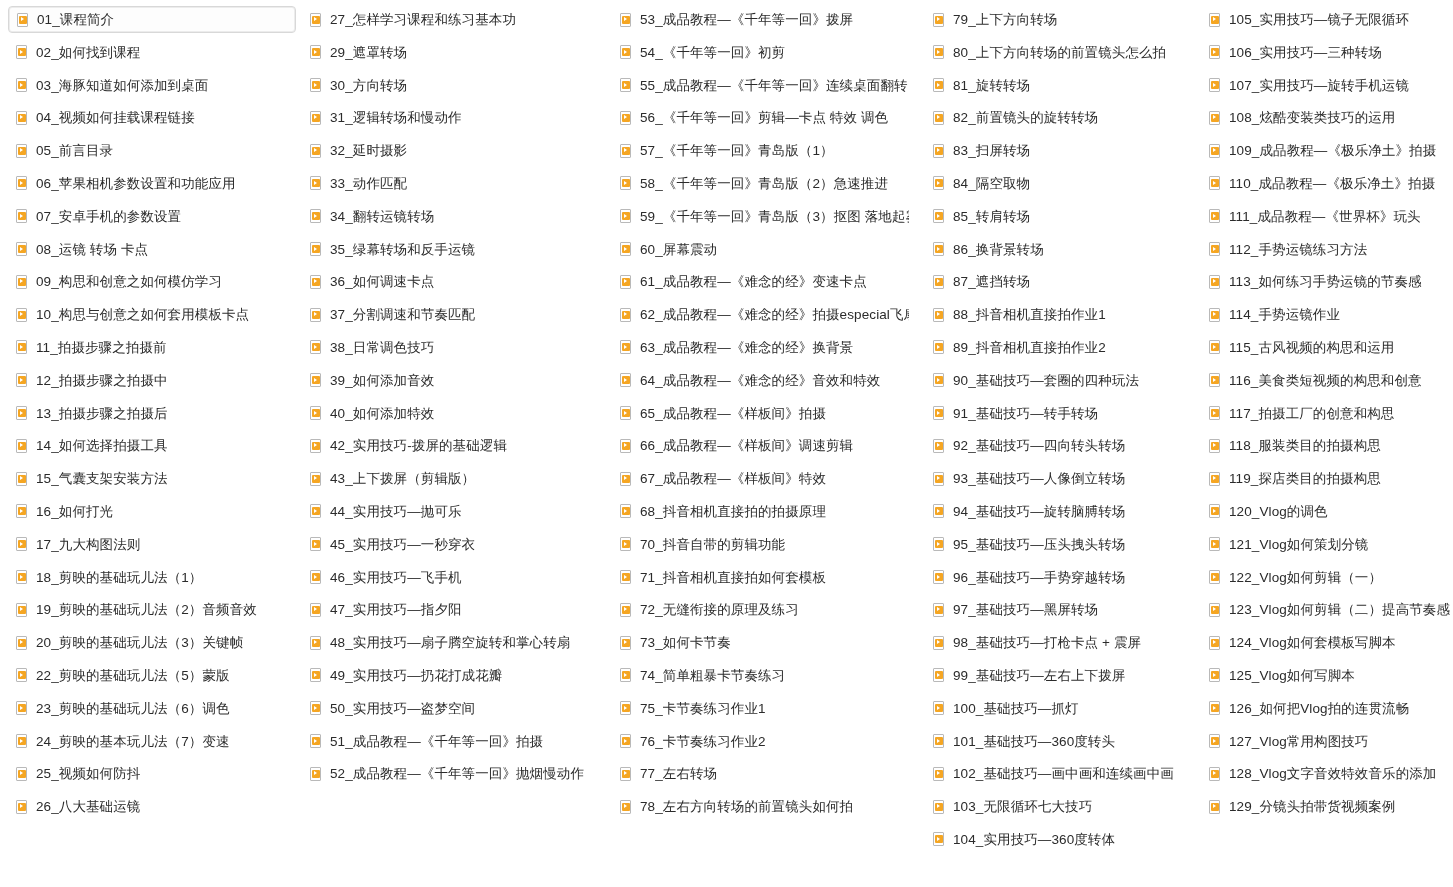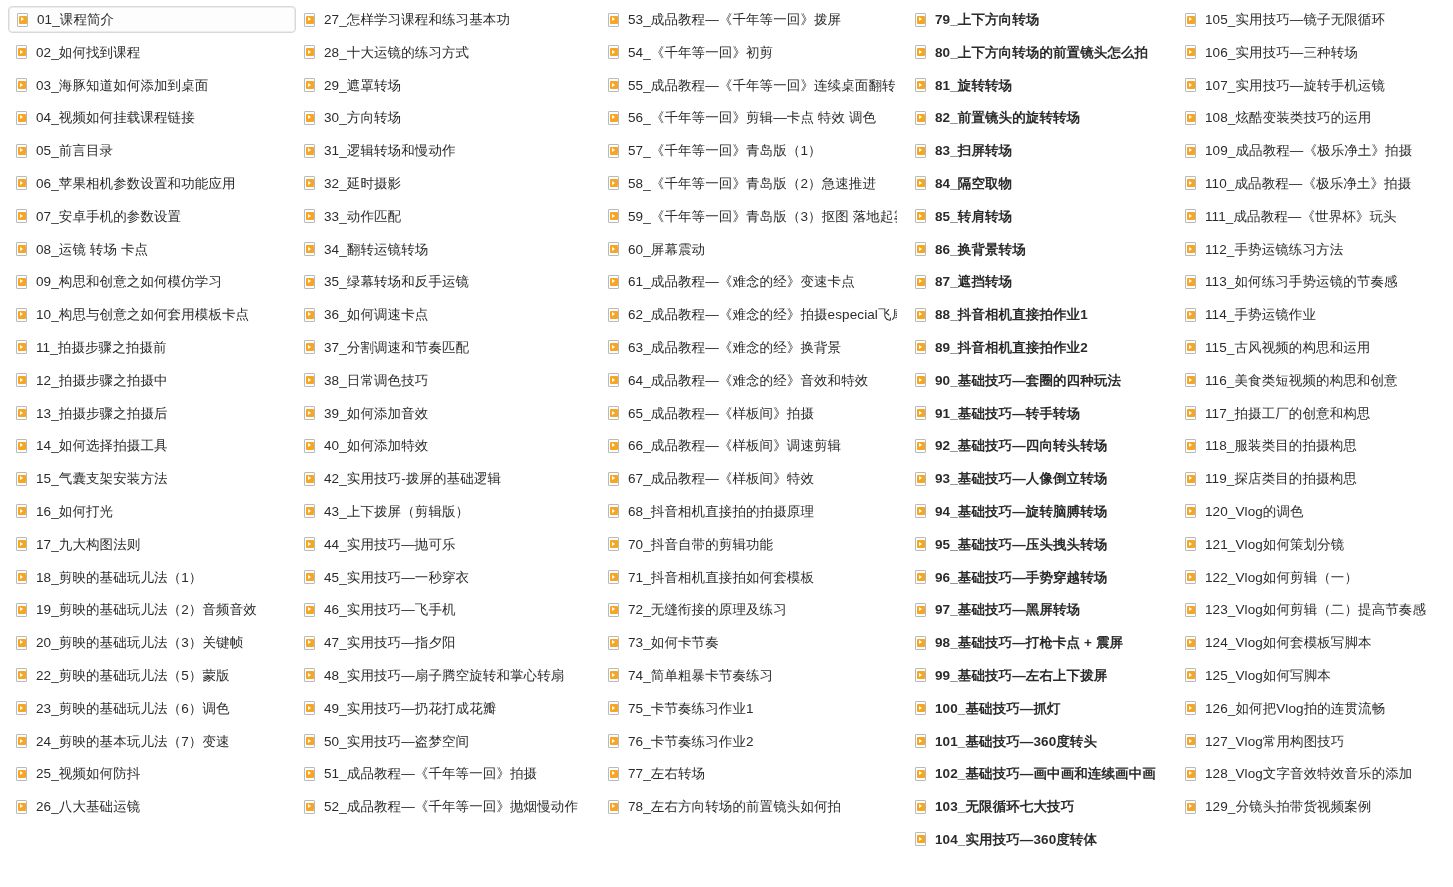--- a/index.html
+++ b/index.html
@@ -14,31 +14,32 @@
     color: #222222;
     overflow: hidden;
   }
   #lesson-grid {
     display: flex;
     flex-direction: row;
     align-items: flex-start;
     padding: 0;
     margin: 0;
     height: 887px;
+    gap: 6px;
   }
   .lesson-column {
     flex: 0 0 auto;
     display: flex;
     flex-direction: column;
     padding-top: 6px;
   }
   .col-0 { width: 288px; padding-left: 8px; }
   .col-1 { width: 300px; padding-left: 0px; justify-content: space-between; }
   .col-2 { width: 303px; padding-left: 4px; text-align: center; }
-  .col-3 { width: 266px; padding-left: 4px; font-weight: bold; }
+  .col-3 { width: 266px; padding-left: 4px; }
   .col-4 { width: 286px; padding-left: 4px; }
 
   .lesson-item {
     display: flex;
     align-items: center;
     height: 27px;
     margin-bottom: 5.8px;
     padding: 0 6px 0 8px;
     border-radius: 4px;
     box-sizing: border-box;
@@ -287,27 +288,20 @@
           <span class="sheet"></span>
           <span class="badge"></span>
         </span>
         <span class="lesson-label">27_怎样学习课程和练习基本功</span>
       </div>
       <div class="lesson-item">
         <span class="file-icon">
           <span class="sheet"></span>
           <span class="badge"></span>
         </span>
-        <span class="lesson-label">28_十大运镜的练习方式</span>
-      </div>
-      <div class="lesson-item">
-        <span class="file-icon">
-          <span class="sheet"></span>
-          <span class="badge"></span>
-        </span>
         <span class="lesson-label">29_遮罩转场</span>
       </div>
       <div class="lesson-item">
         <span class="file-icon">
           <span class="sheet"></span>
           <span class="badge"></span>
         </span>
         <span class="lesson-label">30_方向转场</span>
       </div>
       <div class="lesson-item">

